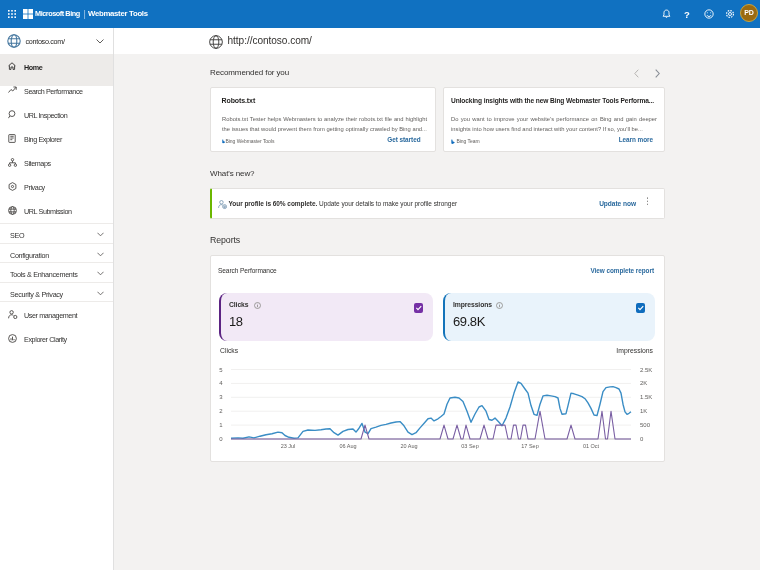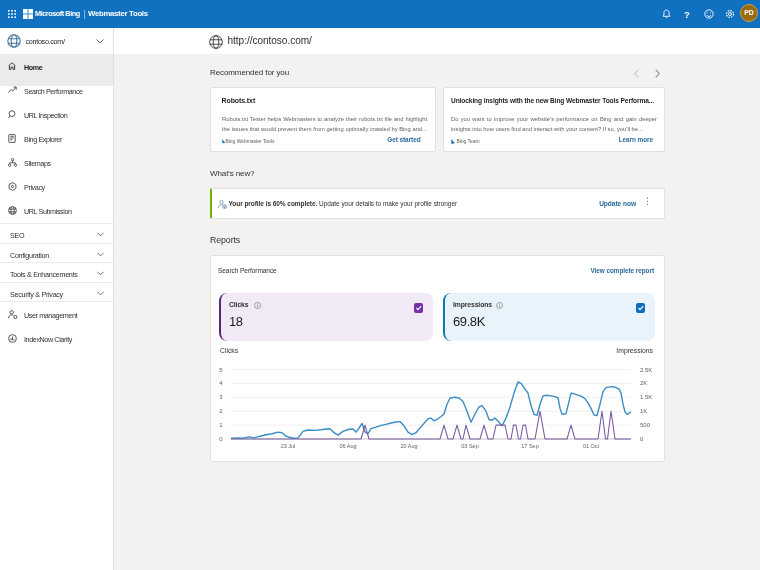--- a/index.html
+++ b/index.html
@@ -173,21 +173,21 @@
           <path d="M0.6 8.3 C0.6 6 2 4.8 3.6 4.8 C4.3 4.8 4.9 5 5.4 5.4"></path>
           <circle cx="7.3" cy="7" r="1.6"></circle>
         </svg>
       <div class="txt">User management</div>
     </div>
     <div class="menuItem" style="top:297.5px">
       <svg width="9" height="9" viewBox="0 0 9 9" fill="none" stroke="#484644" stroke-width="0.9">
           <circle cx="4.5" cy="4.5" r="3.9"></circle>
           <path d="M3 6.3 V4.2 M4.5 6.3 V2.6 M6 6.3 V5"></path>
         </svg>
-      <div class="txt">IndexNow Clarity</div>
+      <div class="txt">Explorer Clarity</div>
     </div>
   </div>
 
   <div id="mainhdr">
     <svg class="abs" style="left:95px;top:6.5px" width="14" height="14" viewBox="0 0 15 15" fill="none" stroke="#3b3a39" stroke-width="1">
       <circle cx="7.5" cy="7.5" r="6.8"></circle>
         <ellipse cx="7.5" cy="7.5" rx="3" ry="6.8"></ellipse>
         <path d="M1 5.1 H14 M1 9.9 H14"></path>
     </svg>
     <div class="abs" style="left:113.5px;top:7px;font-size:10.1px;color:#33312f;letter-spacing:-0.05px">http://contoso.com/</div>

